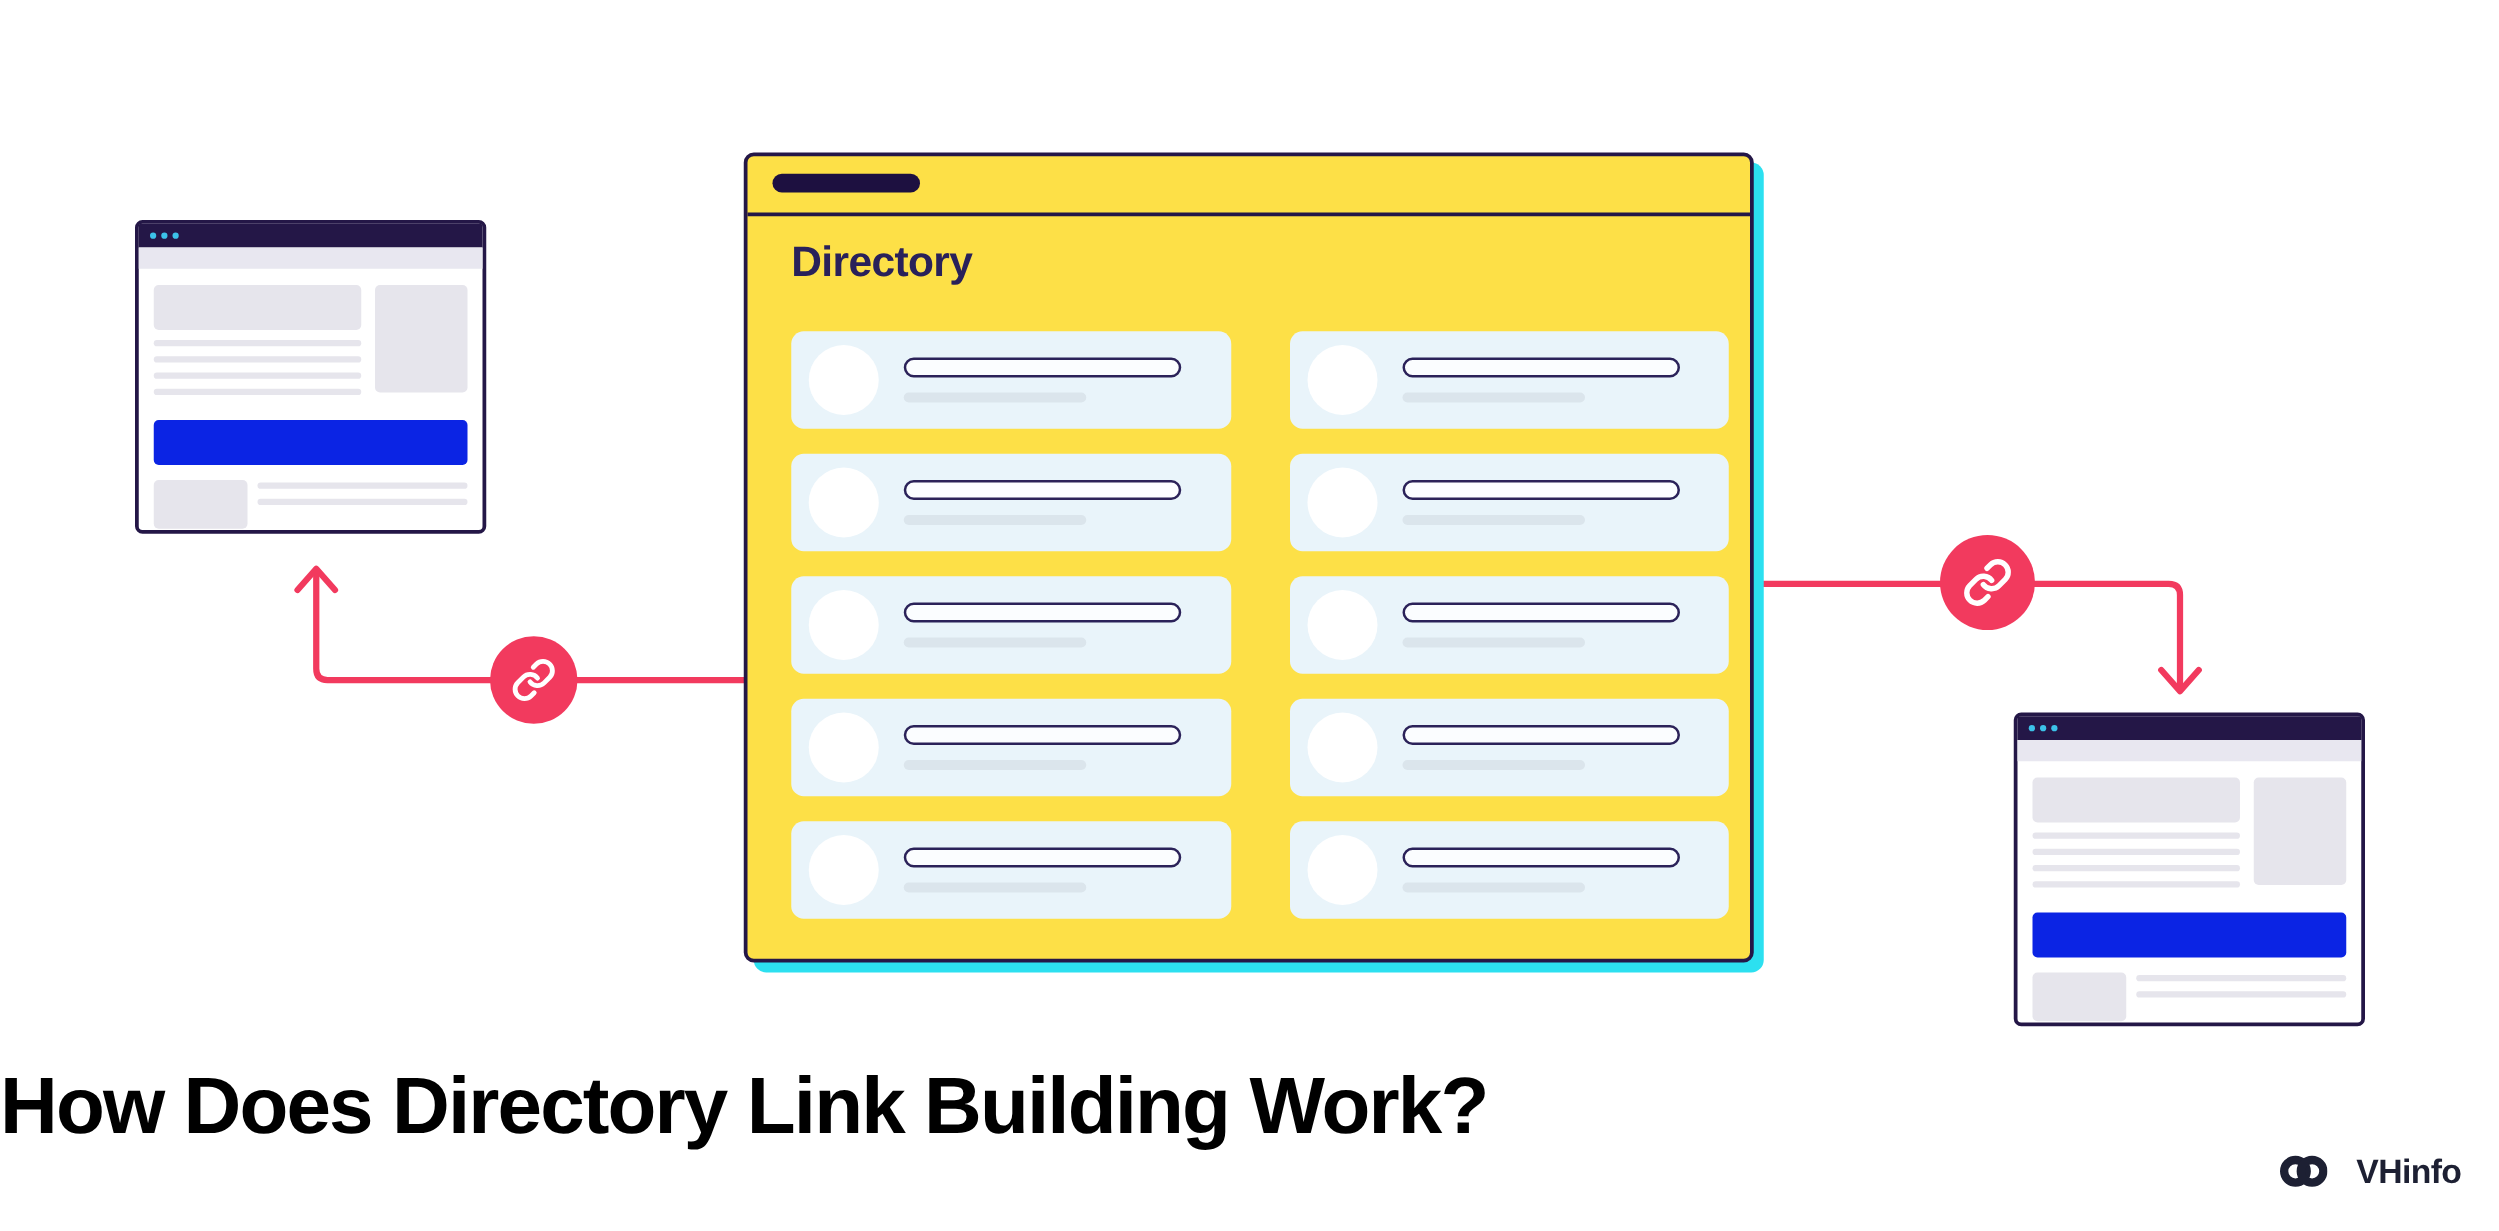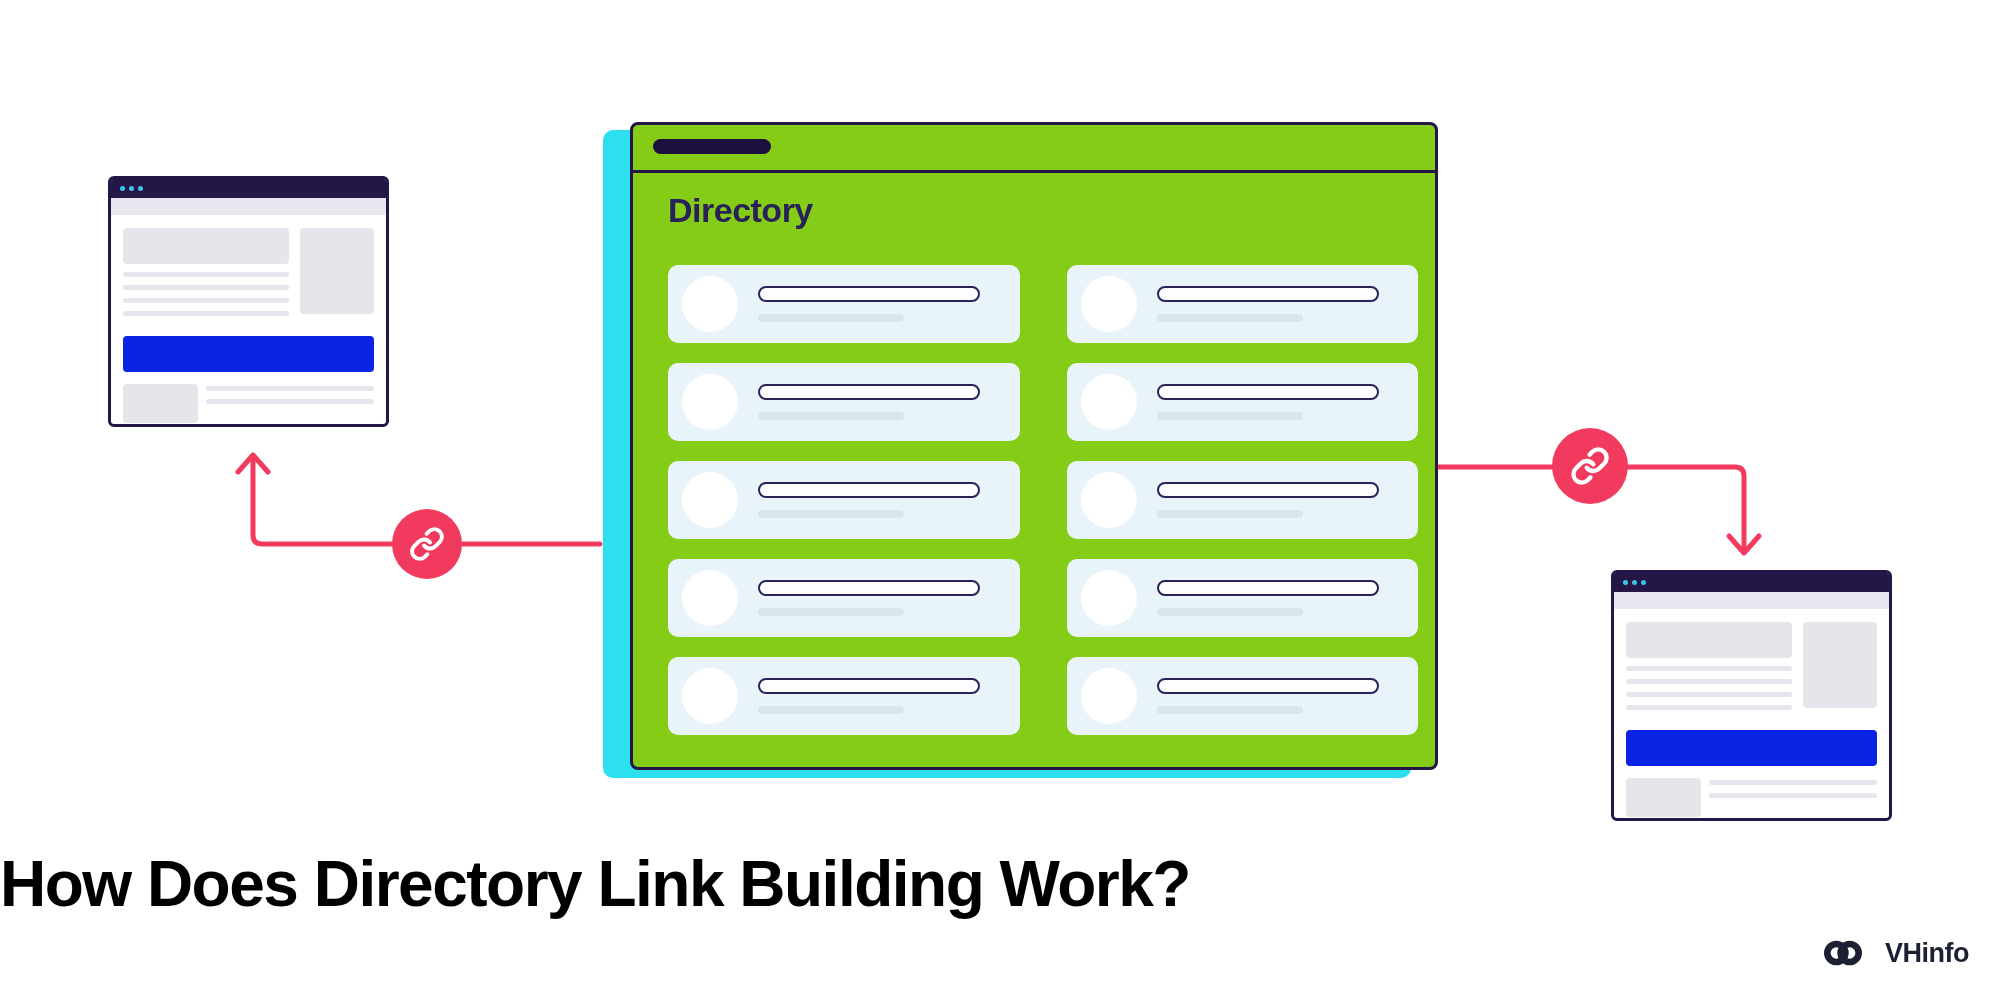--- a/index.html
+++ b/index.html
@@ -41,21 +41,21 @@
   .ph.bl2{left:95px;top:220px;width:168px;}
 
   
   .dir-shadow{
     position:absolute;z-index:2;left:603px;top:130px;width:808px;height:648px;
     background:#2ce0f0;border-radius:10px;
   }
   .dir-window{
     position:absolute;z-index:3;box-sizing:border-box;
     left:595px;top:122px;width:808px;height:648px;
-    background:#84cc16;border:3px solid #241747;border-radius:8px;margin-left:35px;
+    background:#fde047;border:3px solid #241747;border-radius:8px;
   }
   .dir-header{
     position:absolute;left:0;right:0;top:0;height:45px;
     border-bottom:3px solid #241747;
   }
   .dir-header-pill{
     position:absolute;left:20px;top:14px;width:118px;height:15px;
     background:#1d1040;border-radius:8px;
   }
   .dir-heading{
@@ -90,21 +90,21 @@
   .link-badge.pos-left{left:392px;top:509px;width:70px;height:70px;}
   .link-badge.pos-right{left:1552px;top:428px;width:76px;height:76px;}
 
   
   .page-title{
     position:absolute;z-index:5;left:0;right:0;top:852px;text-align:left;
     font-size:64px;line-height:1;font-weight:bold;color:#000000;letter-spacing:-1.5px;
   }
   .brand{
     position:absolute;z-index:5;right:30px;top:920px;
-    display:flex;align-items:center;gap:23px;margin-top:16px;
+    display:flex;align-items:center;gap:23px;
   }
   .brand-name{font-size:27px;font-weight:bold;color:#1d2033;letter-spacing:-0.5px;}
 </style>
 </head>
 <body>
 
 <svg class="connector-layer" width="1999" height="985" viewBox="0 0 1999 985">
   <g fill="none" stroke="#f23a5e" stroke-width="5" stroke-linecap="round" stroke-linejoin="round">
     <path d="M600 544 H262 Q253 544 253 535 V456"></path>
     <path d="M238 472 L253 455 L268 472"></path>

